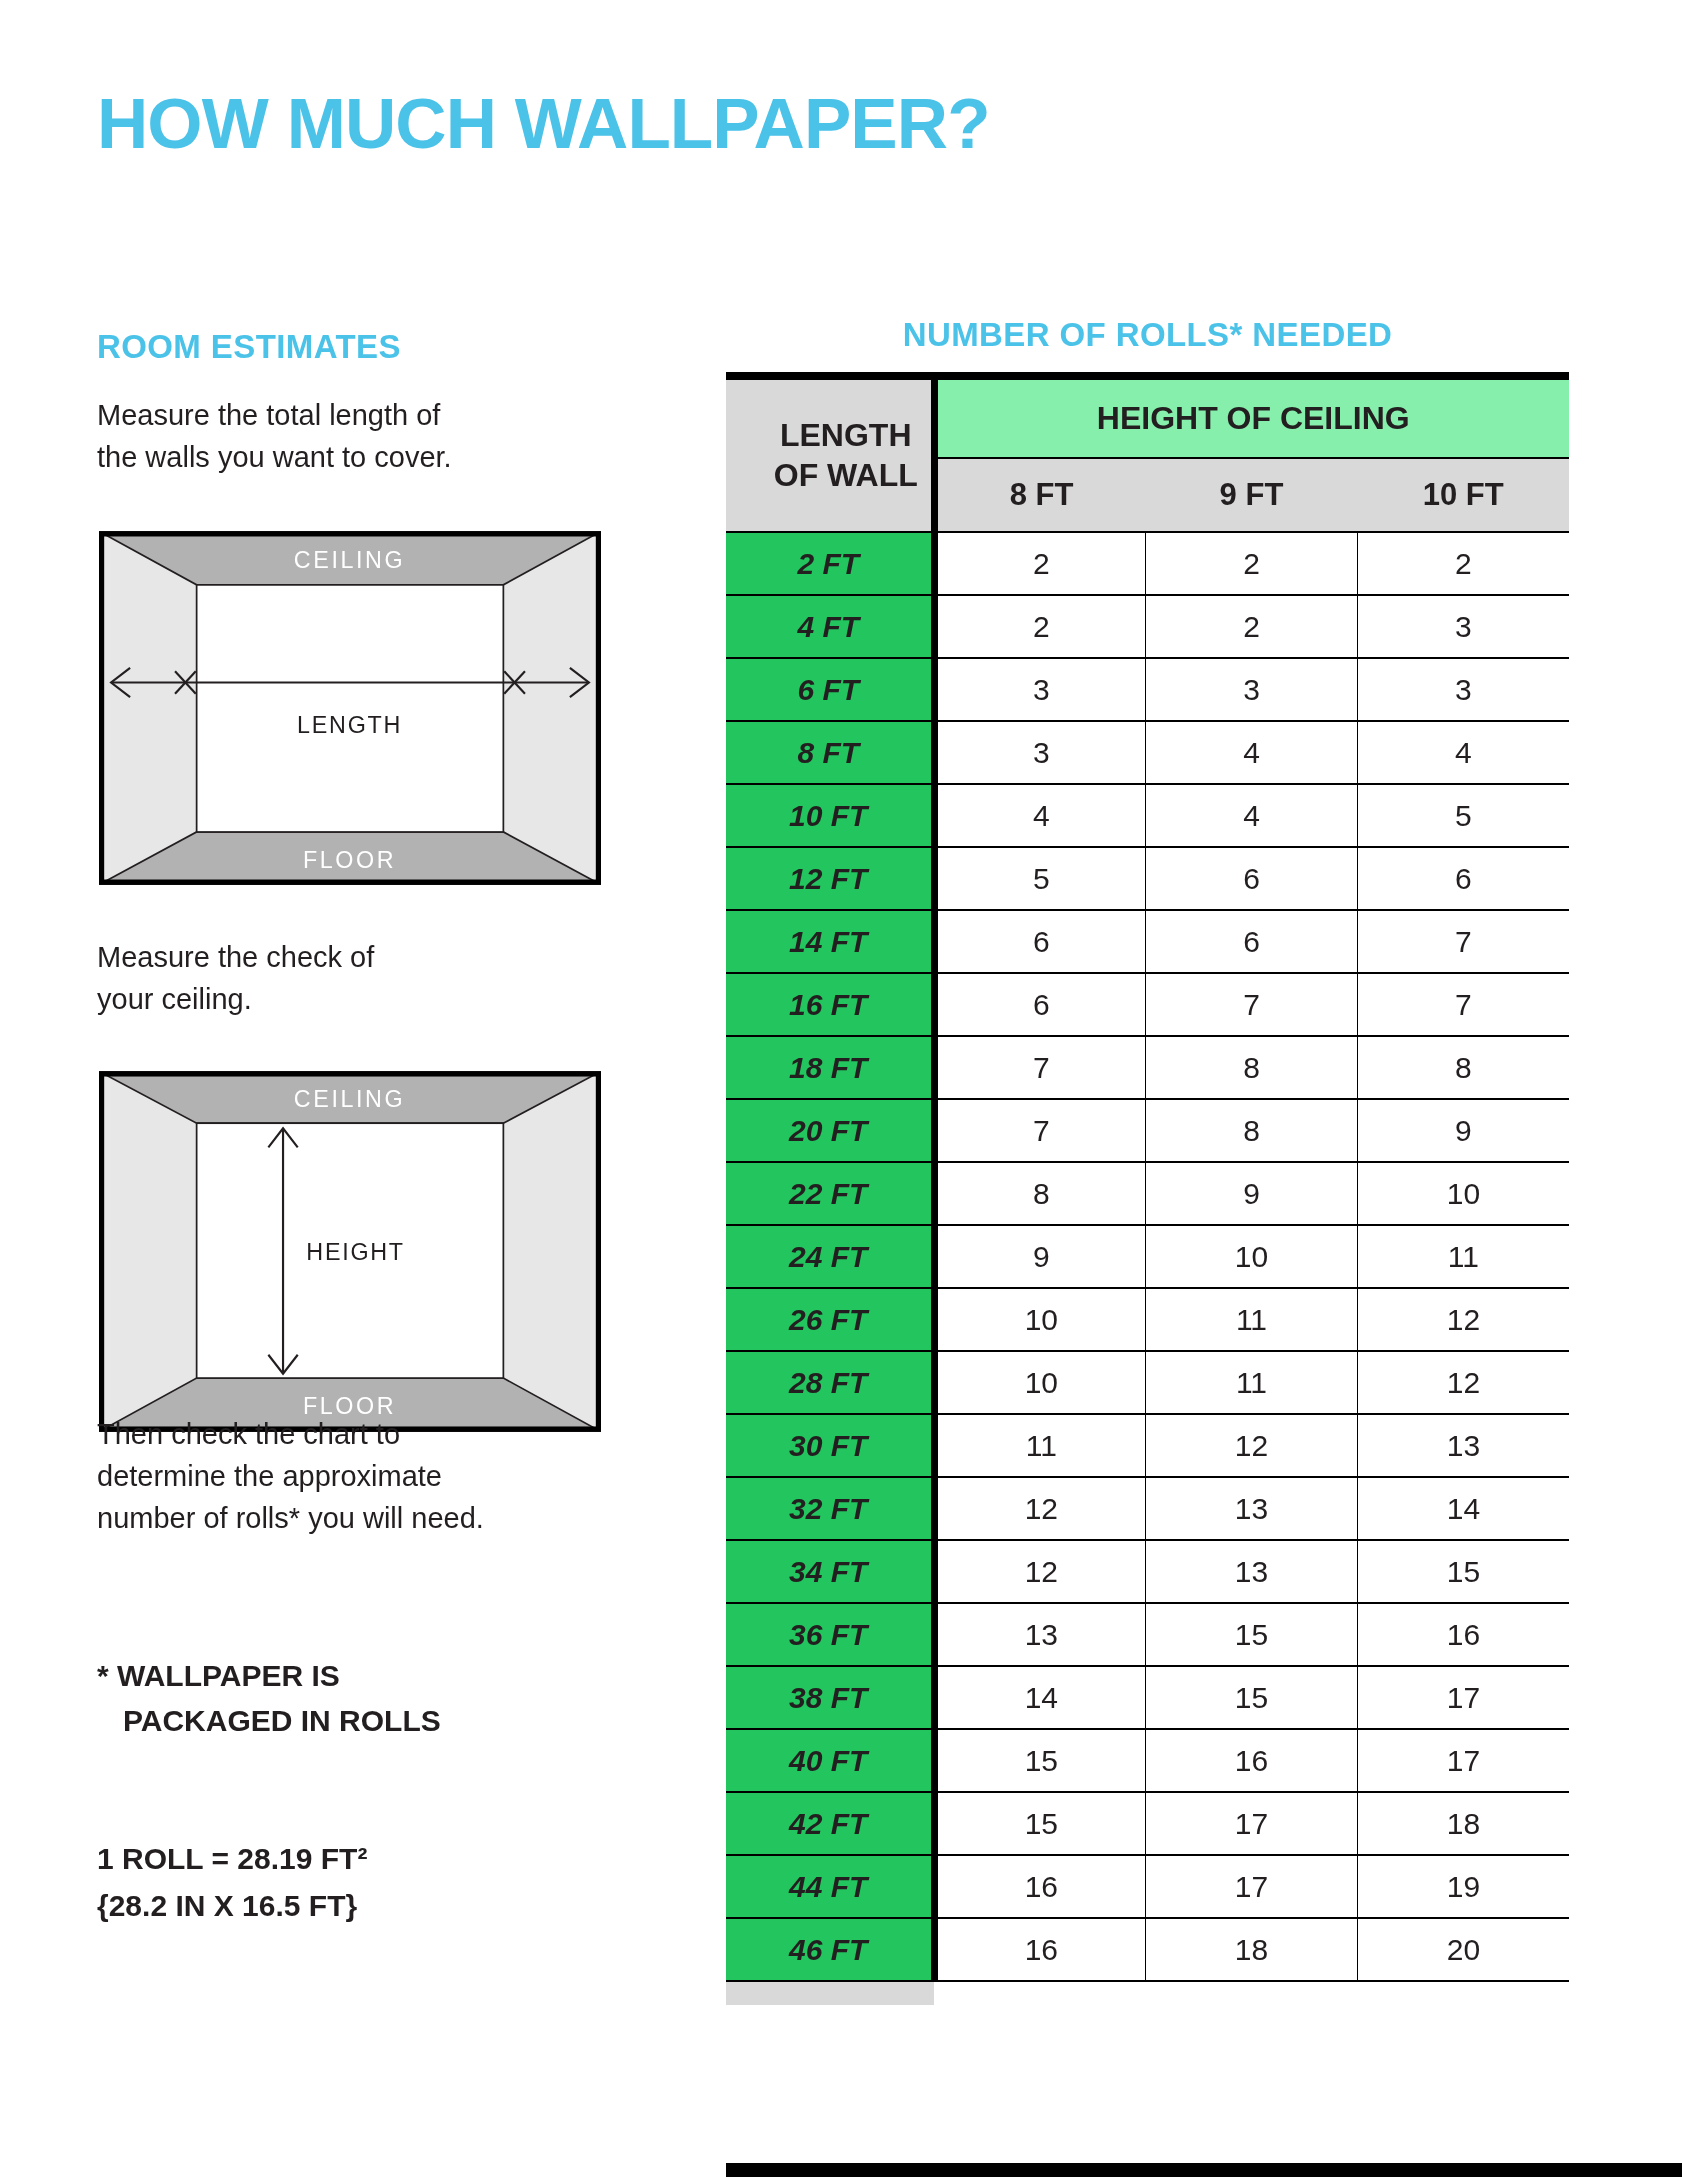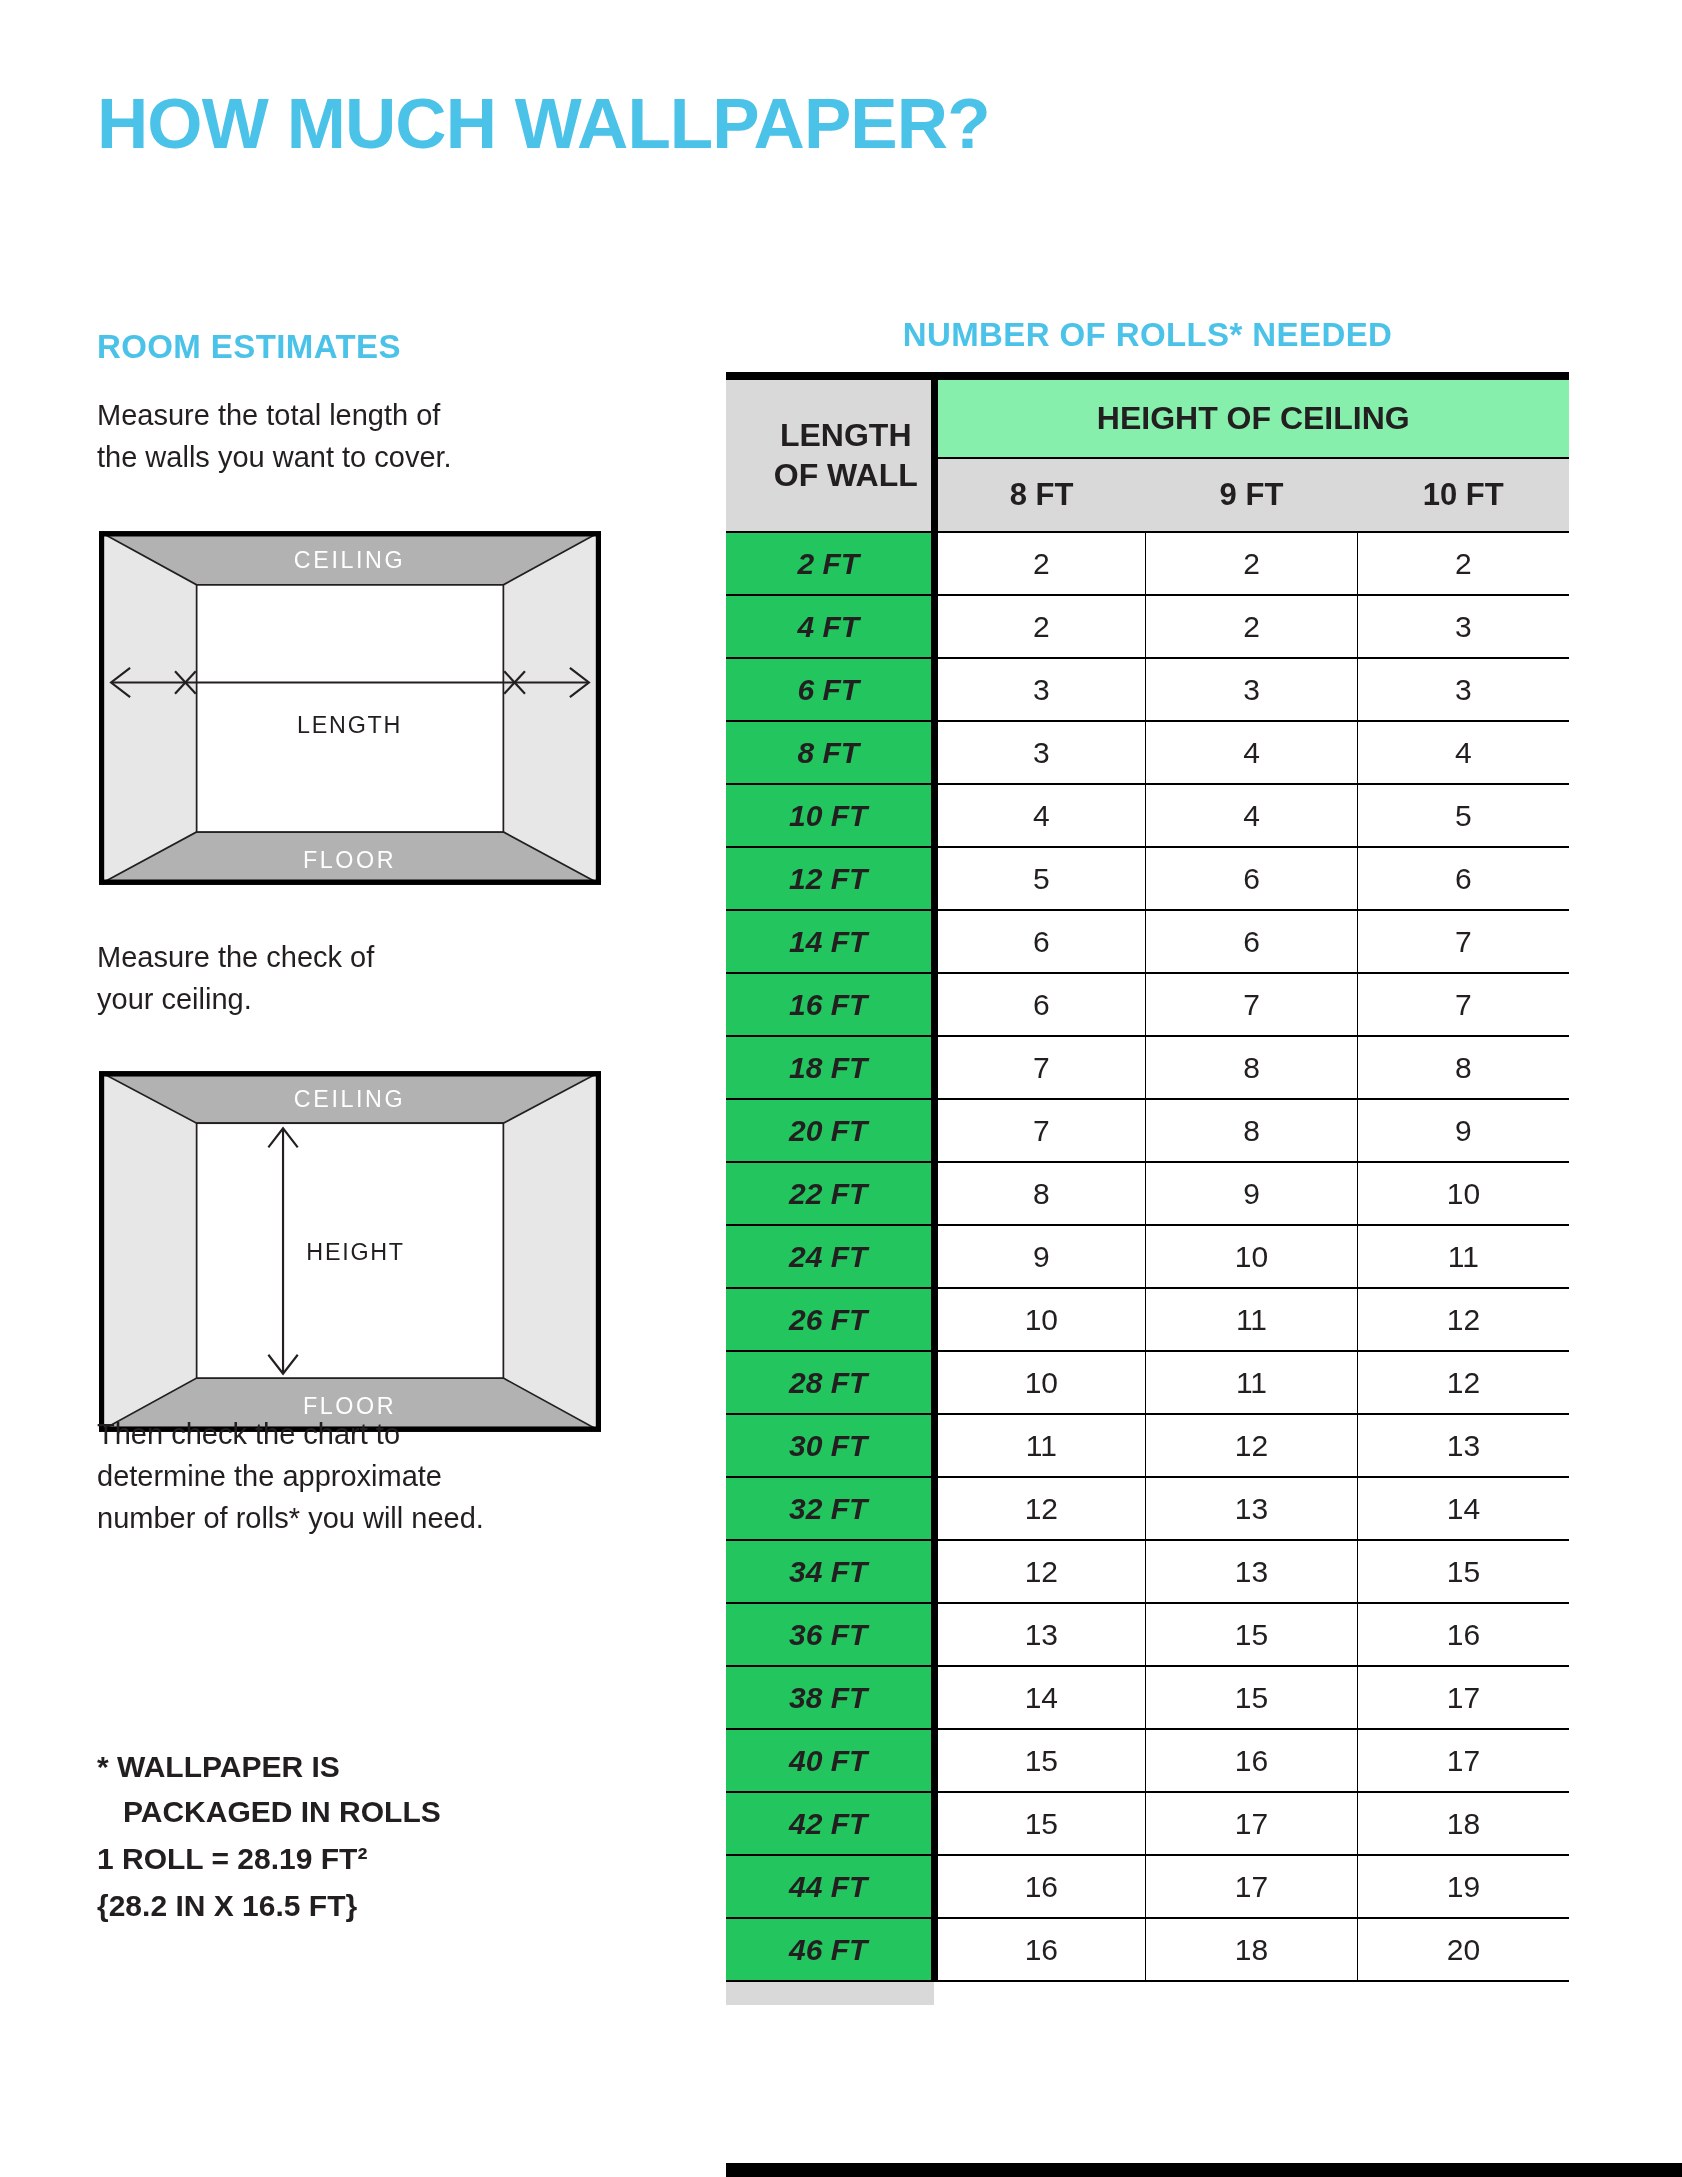--- a/index.html
+++ b/index.html
@@ -19,21 +19,21 @@
     font-size:33px; font-weight:bold; color:#4bc2e8; letter-spacing:0.4px;
   }
   .room-estimates-heading { left:97px; top:328px; }
   .rolls-heading { left:726px; top:316px; width:843px; text-align:center; }
 
   .body-text { font-size:29px; line-height:42px; color:#231f20; }
   .step1 { left:97px; top:394px; }
   .step2 { left:97px; top:936px; }
   .step3 { left:97px; top:1413px; }
 
-  .footnote { left:97px; top:1744px; font-size:30px; font-weight:bold; line-height:45px; }
+  .footnote { left:97px; top:1653px; font-size:30px; font-weight:bold; line-height:45px; }
   .footnote .indent { padding-left:26px; }
   .roll-info { left:97px; top:1835px; font-size:30px; font-weight:bold; line-height:47px; }
 
   .diagram { display:block; }
   .diagram1 { left:99px; top:531px; }
   .diagram2 { left:99px; top:1071px; }
 
   .table-wrap { left:726px; top:372px; width:843px; }
   table.rolls-table {
     border-collapse:collapse; width:843px; table-layout:fixed;

